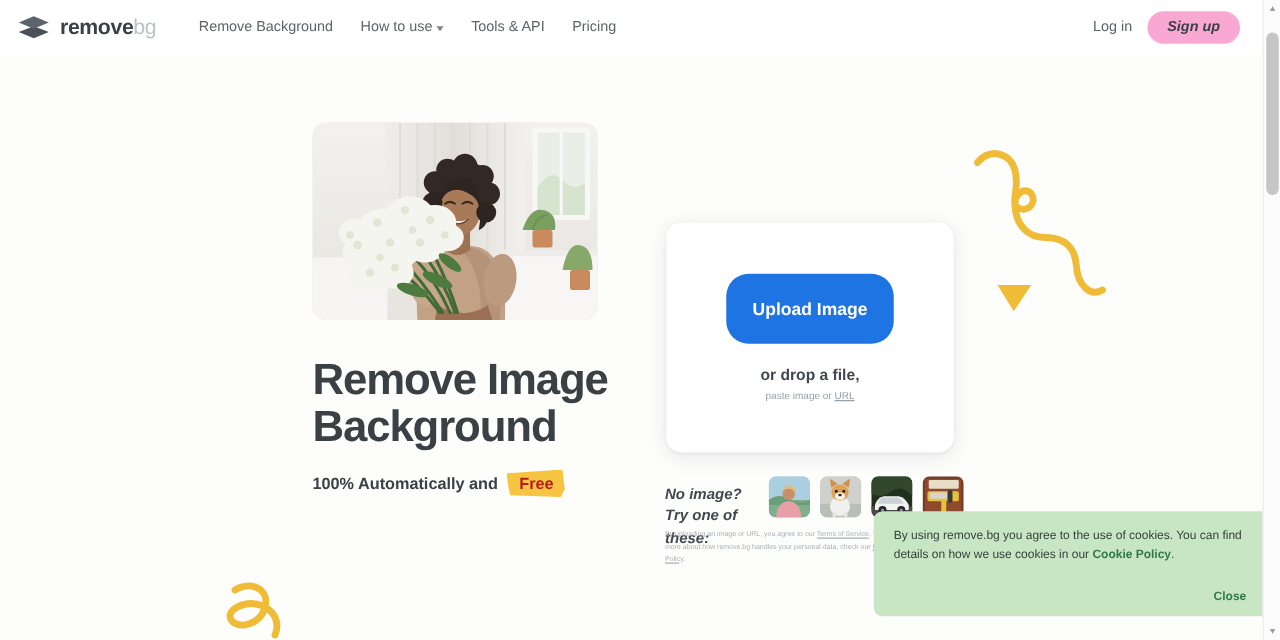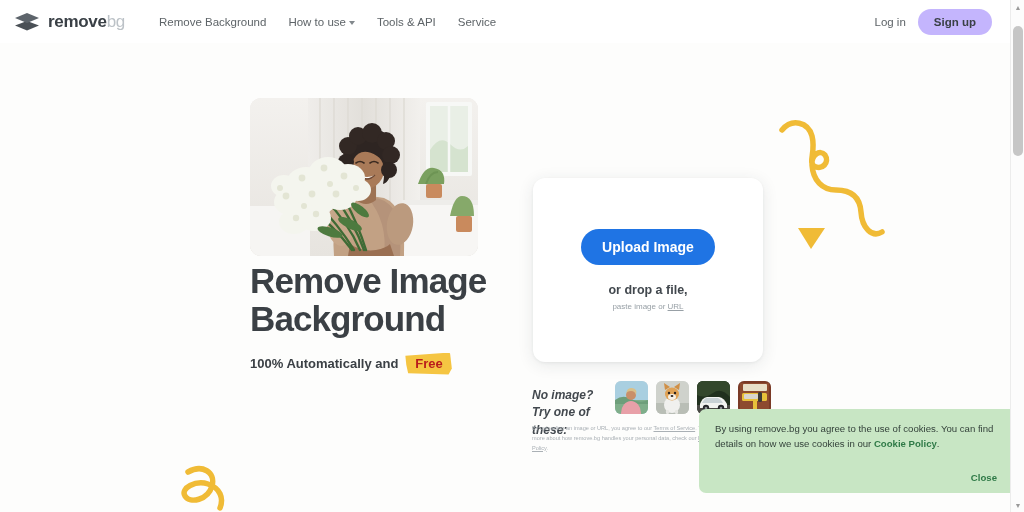--- a/index.html
+++ b/index.html
@@ -114,26 +114,27 @@
   }
   .login-link {
     font-size: 11.5px;
     color: #5e6468;
     cursor: pointer;
   }
   .signup-btn {
     font-size: 11.5px;
     font-weight: 700;
     color: #3a4046;
-    background: #c4b5fd;
+    background: #f9a8d4;
     border: none;
     border-radius: 16px;
     padding: 7px 16px;
     cursor: pointer;
     font-family: "Liberation Sans", sans-serif;
+    font-style: italic;
   }
 
   
   .squiggle-right {
     position: absolute;
     left: 778px; top: 108px;
     width: 120px; height: 145px;
     pointer-events: none;
   }
   .squiggle-left {
@@ -153,21 +154,21 @@
     width: 228px;
     height: 158px;
     border-radius: 11px;
     overflow: hidden;
     position: relative;
     background: #eceae6;
   }
   .hero-photo svg { display: block; }
 
   .hero-title {
-    margin-top: 6px;
+    margin-top: 29px;
     font-size: 35px;
     line-height: 1.08;
     font-weight: 700;
     letter-spacing: -0.9px;
     color: #3b4045;
   }
   .hero-sub {
     margin-top: 15px;
     font-size: 13px;
     font-weight: 700;
@@ -211,21 +212,21 @@
     align-items: center;
     justify-content: center;
   }
   .upload-btn {
     background: #1f74e4;
     color: #ffffff;
     font-size: 14px;
     font-weight: 700;
     border: none;
     border-radius: 18px;
-    padding: 10px 21px;
+    padding: 20px 21px;
     cursor: pointer;
     font-family: "Liberation Sans", sans-serif;
   }
   .drop-text {
     margin-top: 18px;
     font-size: 12.5px;
     font-weight: 700;
     color: #42484e;
   }
   .paste-text {
@@ -341,21 +342,21 @@
         <span>Remove Background</span>
       </div>
       <div class="nav-item">
         <span>How to use</span>
         <i class="caret"></i>
       </div>
       <div class="nav-item">
         <span>Tools &amp; API</span>
       </div>
       <div class="nav-item">
-        <span>Service</span>
+        <span>Pricing</span>
       </div>
     </nav>
 
     <div class="header-right">
       <span class="login-link">Log in</span>
       <button class="signup-btn">Sign up</button>
     </div>
   </div>
 
   <div class="squiggle-right">

